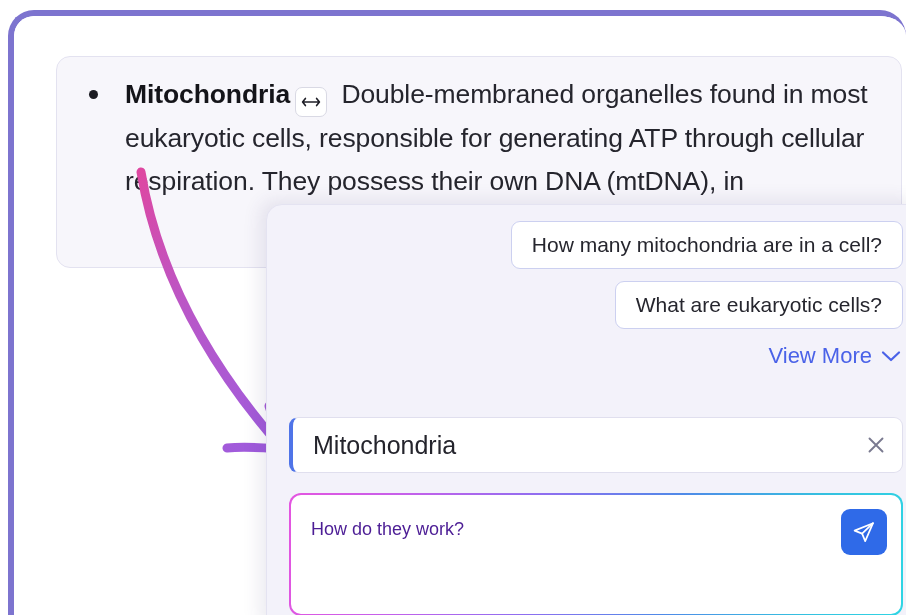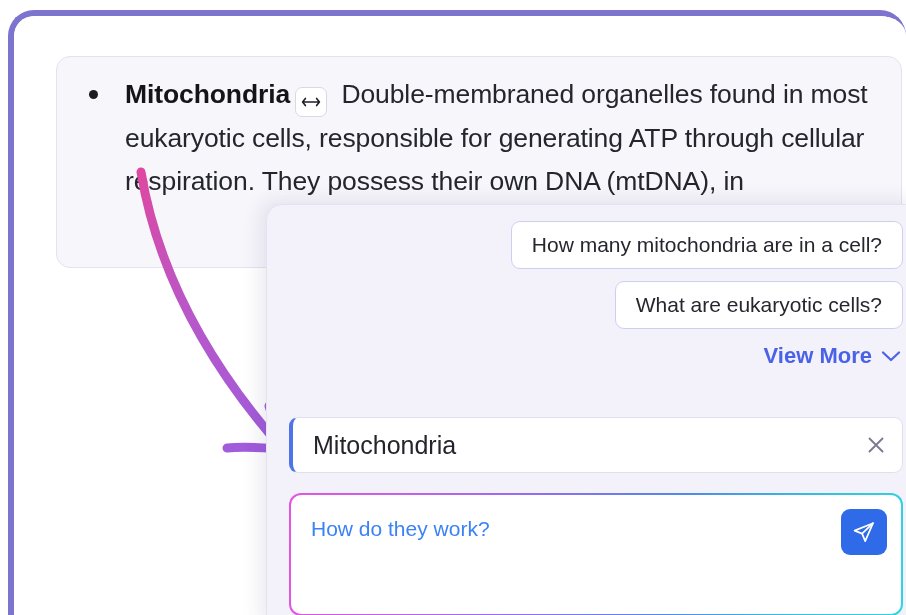--- a/index.html
+++ b/index.html
@@ -137,21 +137,21 @@
   #view-more-row {
     display: flex;
     justify-content: flex-end;
     align-items: center;
     gap: 9px;
     padding: 14px 18px 0 0;
   }
   #view-more-label {
     color: #4a62e8;
     font-size: 22px;
-    font-weight: bold;
+    font-weight: normal;
   }
   #view-more-chevron { display: block; }
 
   
   #term-input-wrap {
     position: absolute;
     left: 22px;
     top: 212px;
     width: 614px;
     height: 56px;
@@ -198,22 +198,22 @@
     box-sizing: border-box;
     background: #ffffff;
     border-radius: 10px;
     position: relative;
   }
   #question-text {
     position: absolute;
     left: 20px;
     top: 17px;
     right: 74px;
-    font-size: 21px;
-    color: #3b82f6;
+    font-size: 18px;
+    color: #4c1d95;
     line-height: 34px;
   }
   #send-button {
     position: absolute;
     right: 14px;
     top: 14px;
     width: 46px;
     height: 46px;
     background: #2f6ae8;
     border-radius: 9px;

